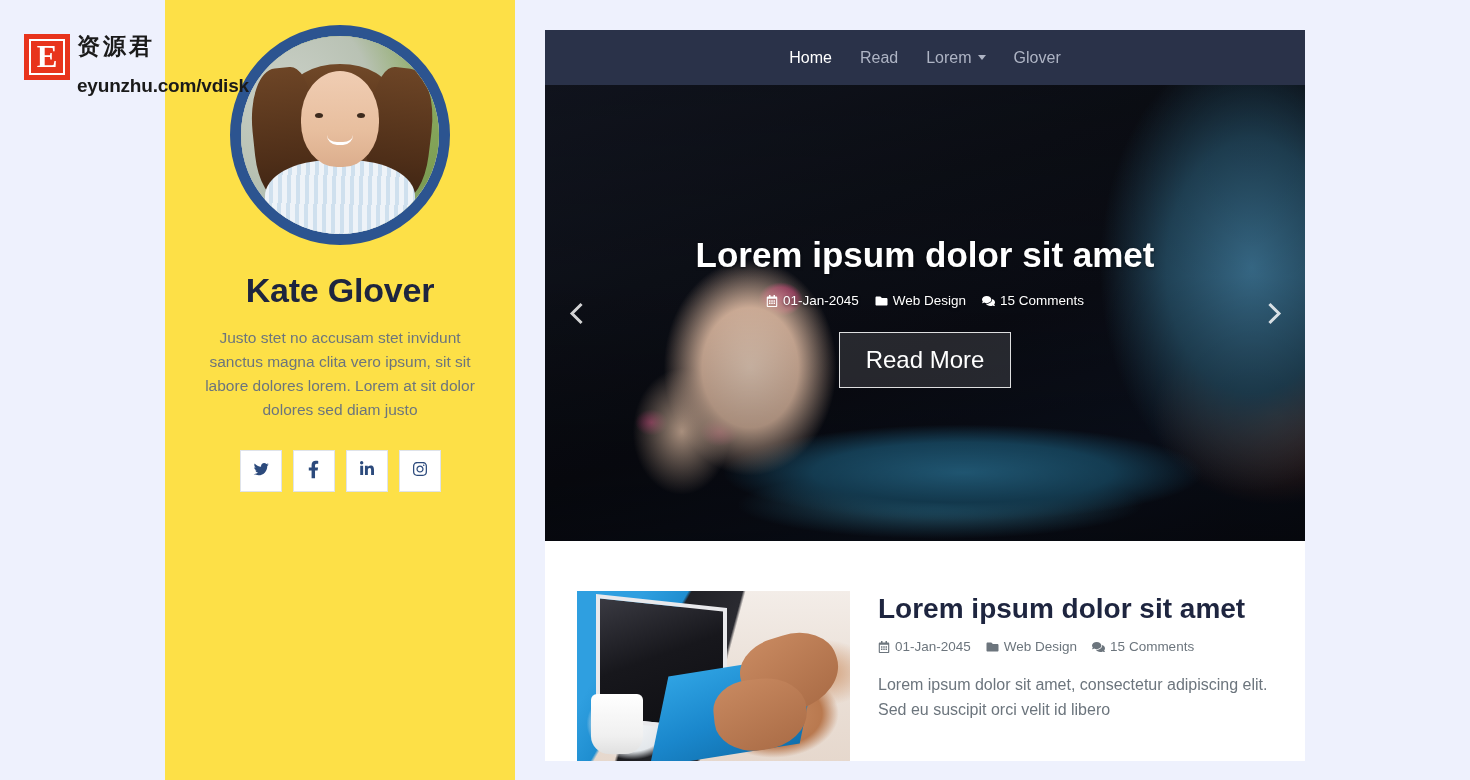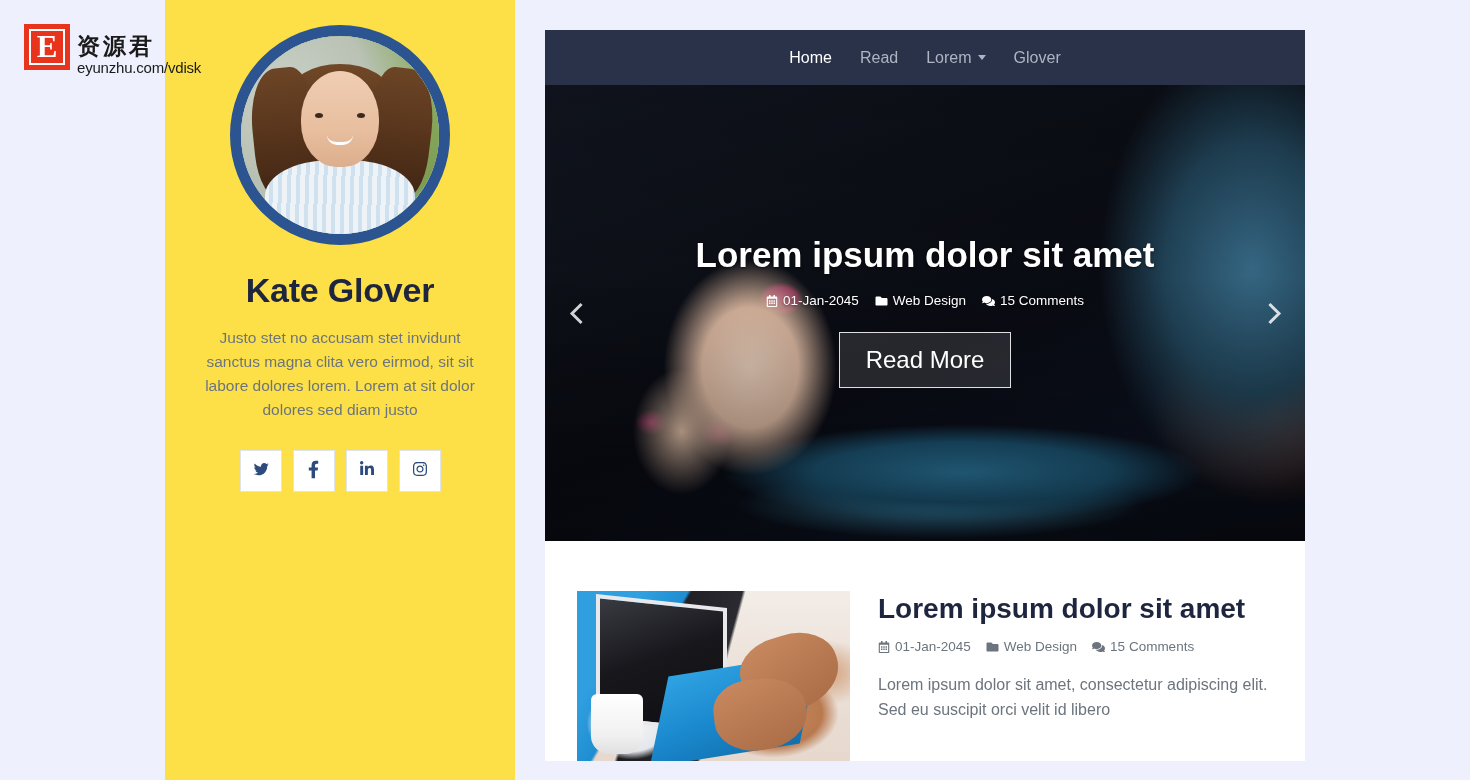--- a/index.html
+++ b/index.html
@@ -36,22 +36,22 @@
     font-family: "Liberation Serif", serif;
     font-weight: bold; font-size: 31px; color: #ffffff;
     line-height: 1; position: relative; z-index: 2;
   }
   .wm-text { display: flex; flex-direction: column; line-height: 1; }
   .wm-cn {
     font-size: 23px; font-weight: bold; color: #1a1a1a;
     letter-spacing: 3px; font-family: "DejaVu Sans", sans-serif; margin-top: 17px;
   }
   .wm-url {
-    font-size: 15px; font-weight: normal; color: #1a1a1a;
-    margin-top: 2px; letter-spacing: -0.2px;
+    font-size: 19px; font-weight: bold; color: #1a1a1a;
+    margin-top: 18px; letter-spacing: -0.2px;
   }
 
   
   .backdrop {
     position: absolute; left: 0; top: 0;
     width: 1470px; height: 780px;
     background: #eef1fd;
   }
 
   
@@ -318,21 +318,21 @@
         <div class="avatar-face"></div>
         <div class="avatar-eyes">
             <i></i>
             <i></i>
           </div>
         <div class="avatar-smile"></div>
       </div>
     </div>
 
     <h1 class="profile-name">Kate Glover</h1>
-    <p class="profile-bio">Justo stet no accusam stet invidunt sanctus magna clita vero eirmod, sit sit labore dolores lorem. Lorem at sit dolor dolores sed diam justo</p>
+    <p class="profile-bio">Justo stet no accusam stet invidunt sanctus magna clita vero ipsum, sit sit labore dolores lorem. Lorem at sit dolor dolores sed diam justo</p>
 
     <div class="social-row">
       <a class="social-btn">
         <span>
           <svg width="17" height="17" viewBox="0 0 512 512">
               <path d="M459 152c.3 4 .3 8 .3 12.1 0 123.7-94.2 266.3-266.3 266.3-53 0-102.2-15.3-143.6-42 7.5.9 14.7 1.2 22.5 1.2 43.7 0 83.9-14.8 116-40-41.1-.9-75.6-27.8-87.5-64.8 5.8.9 11.6 1.5 17.7 1.5 8.4 0 16.9-1.2 24.7-3.2-42.9-8.7-75-46.3-75-91.8v-1.2c12.5 6.9 27 11.3 42.3 11.9a93.7 93.7 0 01-41.7-78c0-17.2 4.6-33 12.7-46.8 46.1 56.8 115.3 94 193 98a105 105 0 01-2.3-21.4c0-51.6 41.7-93.6 93.6-93.6 27 0 51.3 11.3 68.4 29.6a184 184 0 0059.4-22.6 93.3 93.3 0 01-41.1 51.6c18.8-2 37-7.2 53.8-14.5a201 201 0 01-46.7 48.2z"></path>
             </svg>
         </span>
       </a>
       <a class="social-btn">

